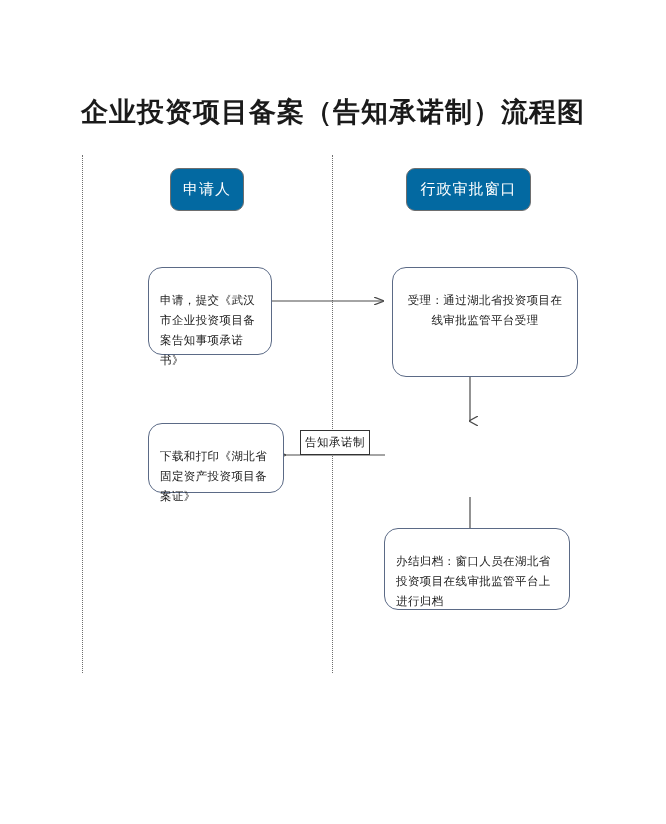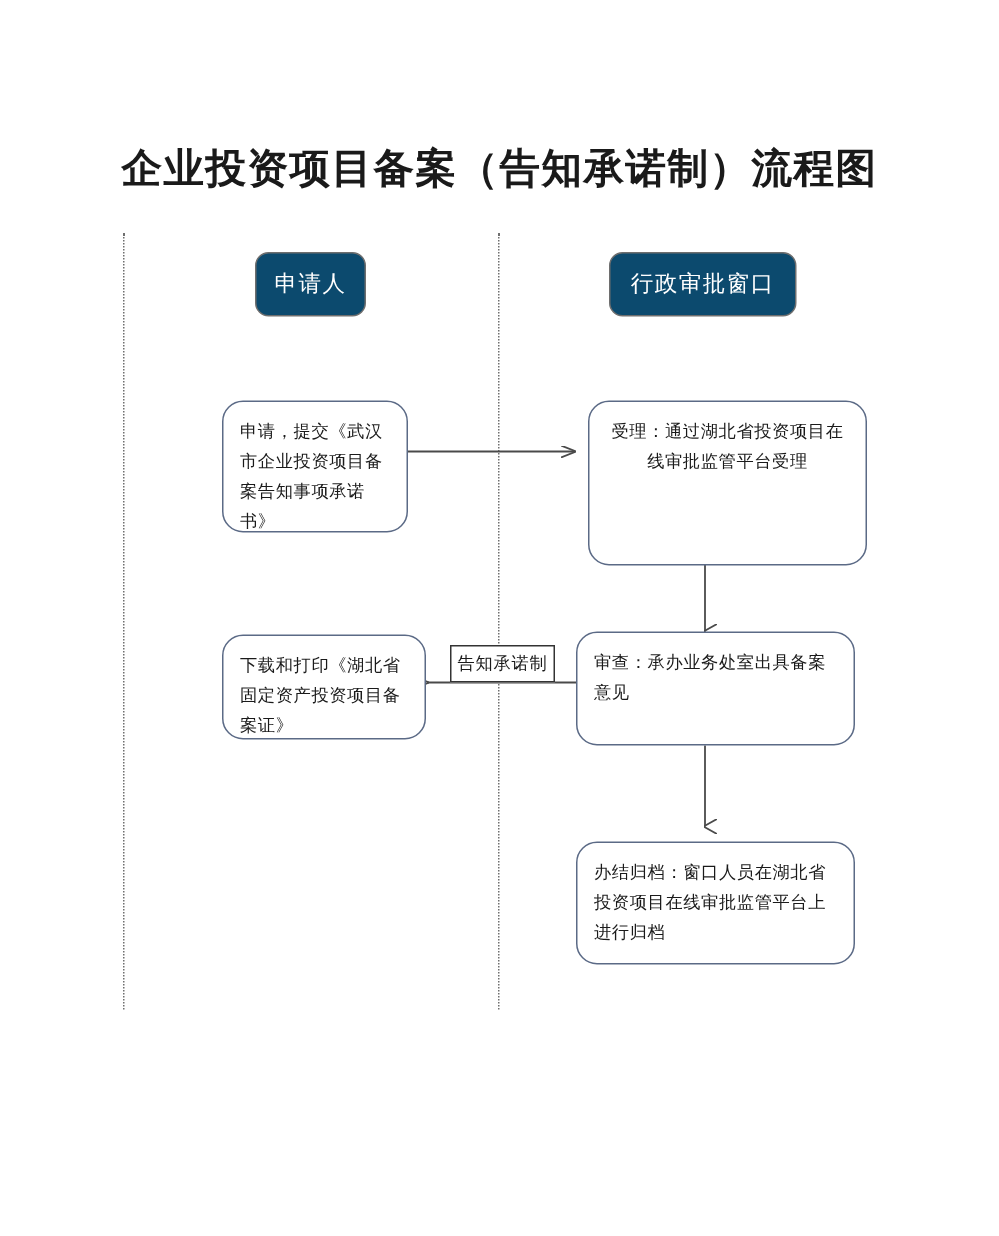--- a/index.html
+++ b/index.html
@@ -36,21 +36,21 @@
   .lane-divider {
     position: absolute;
     width: 0;
     border-left: 1px dotted #6f6f6f;
   }
 
   
   .lane-header {
     position: absolute;
     box-sizing: border-box;
-    background: #0c4a6e;
+    background: #0369a1;
     border: 1px solid #6e6e6e;
     border-radius: 9px;
     color: #ffffff;
     display: flex;
     align-items: center;
     justify-content: center;
     font-size: 15px;
     letter-spacing: 1px;
     white-space: nowrap;
   }
@@ -58,21 +58,21 @@
   
   .node {
     position: absolute;
     box-sizing: border-box;
     background: #ffffff;
     border: 1px solid #5b6a86;
     border-radius: 14px;
     color: #1a1a1a;
     font-size: 11.5px;
     line-height: 1.75;
-    padding: 9px 11px;
+    padding: 22px 11px;
     letter-spacing: 0.4px;
     word-break: break-all;
   }
 
   
   .edge-label {
     position: absolute;
     box-sizing: border-box;
     background: #ffffff;
     border: 1px solid #333333;
@@ -129,21 +129,20 @@
 
     <line x1="385" y1="455" x2="285" y2="455" stroke="#4a4a4a" stroke-width="1.2" marker-end="url(#arrowL)"></line>
 
     <line x1="470" y1="497" x2="470" y2="551" stroke="#4a4a4a" stroke-width="1.2" marker-end="url(#arrowD)"></line>
   </svg>
 
   <div class="node" style="left:148px; top:267px; width:124px; height:88px;">申请，提交《武汉市企业投资项目备案告知事项承诺书》</div>
 
   <div class="node" style="left:392px; top:267px; width:186px; height:110px;text-align:center;">受理：通过湖北省投资项目在线审批监管平台受理</div>
 
-  <div class="node" style="left:384px; top:421px; width:186px; height:76px;">审查：承办业务处室出具备案意见</div>
 
   <div class="node" style="left:148px; top:423px; width:136px; height:70px;">下载和打印《湖北省固定资产投资项目备案证》</div>
 
-  <div class="node" style="left:384px; top:561px; width:186px; height:82px;">办结归档：窗口人员在湖北省投资项目在线审批监管平台上进行归档</div>
+  <div class="node" style="left:384px; top:528px; width:186px; height:82px;">办结归档：窗口人员在湖北省投资项目在线审批监管平台上进行归档</div>
 
   <div class="edge-label" style="left:300px; top:430px; width:70px; height:25px;">告知承诺制</div>
 
 </div>
 
 </body></html>

